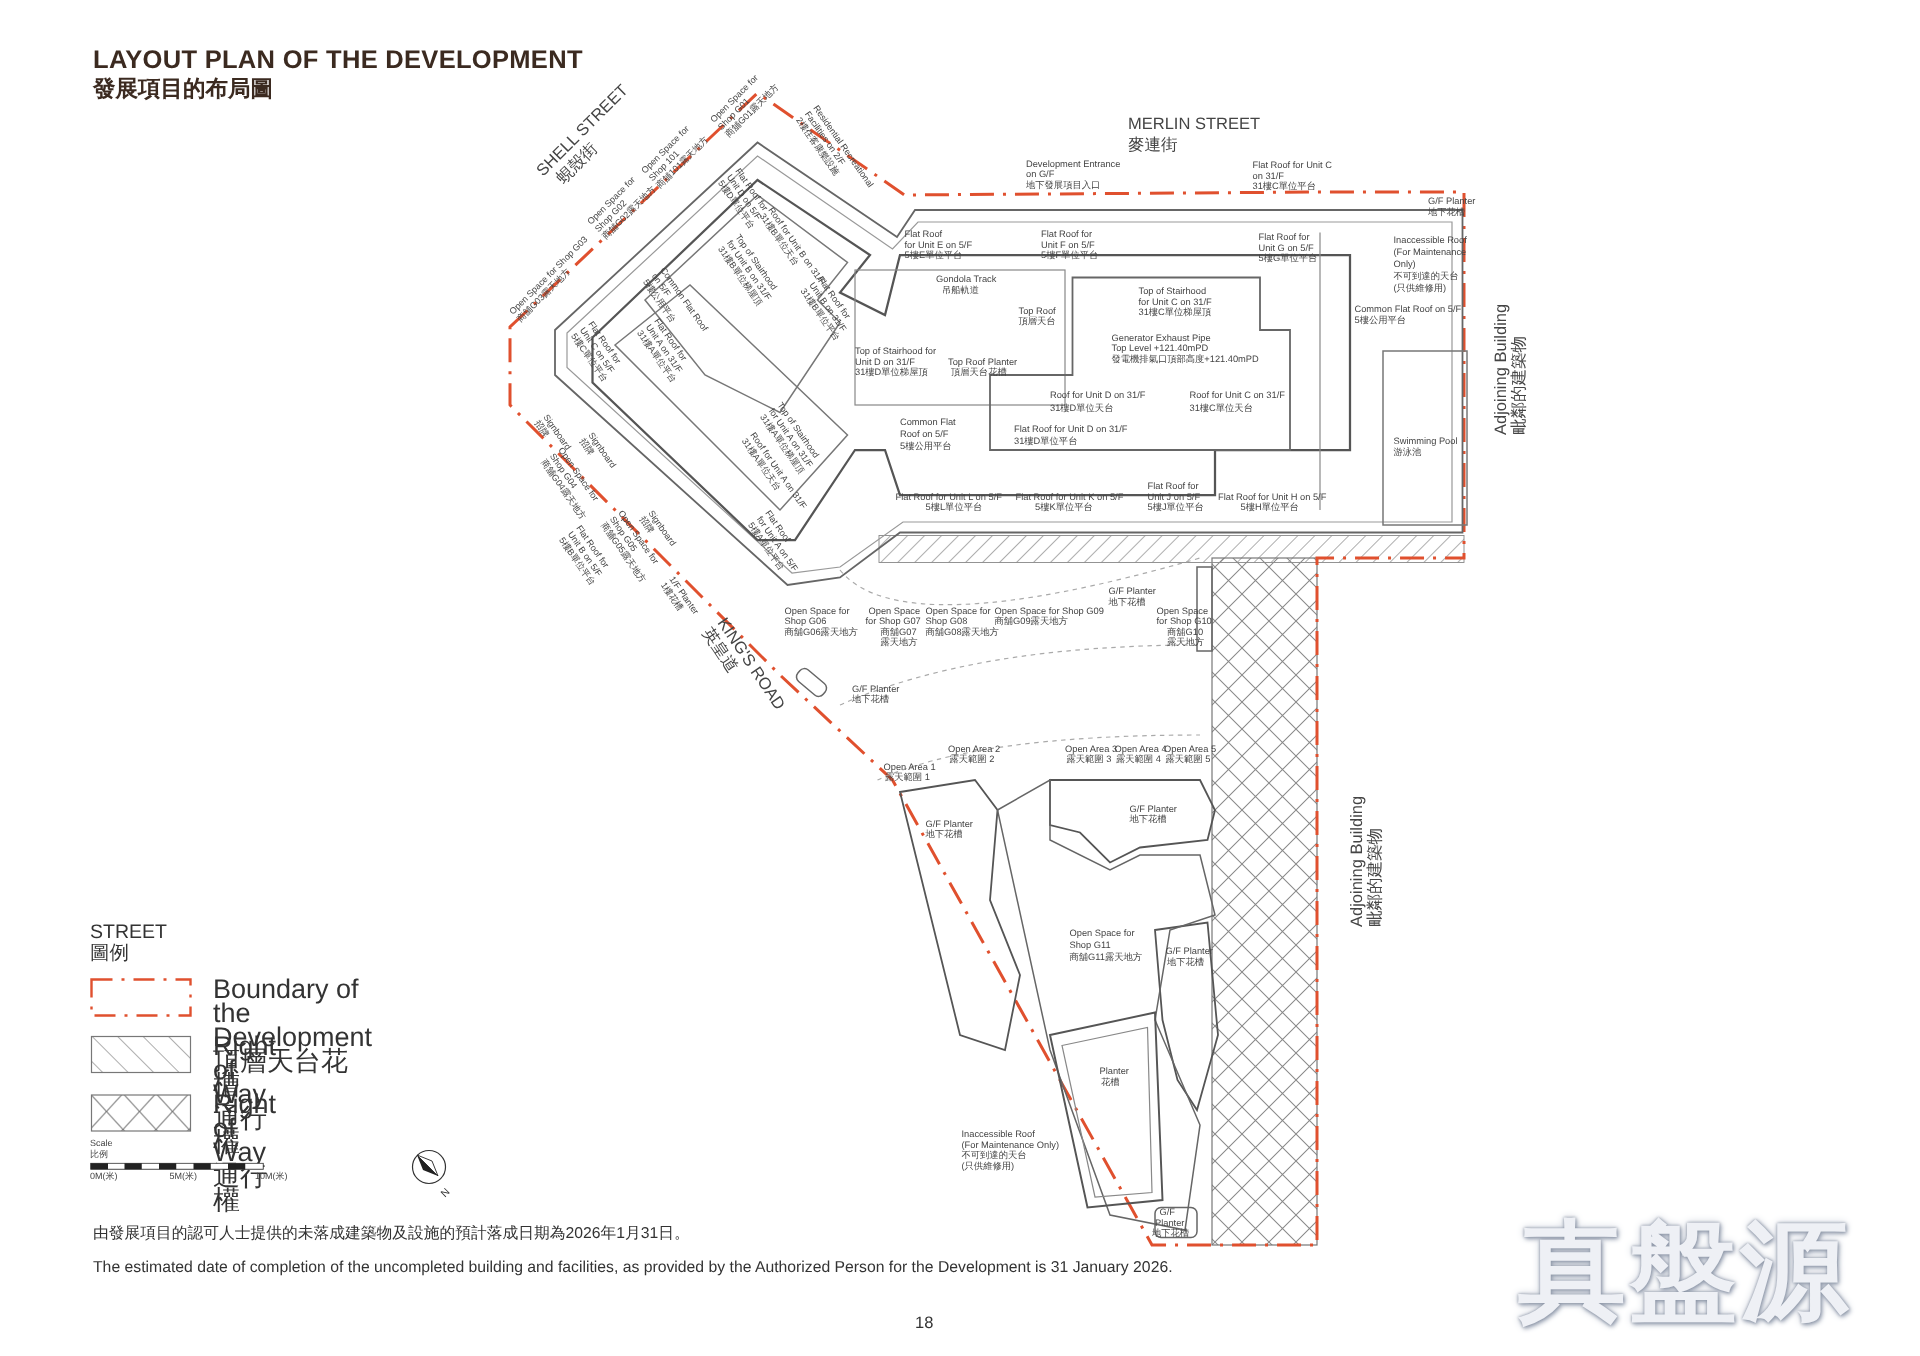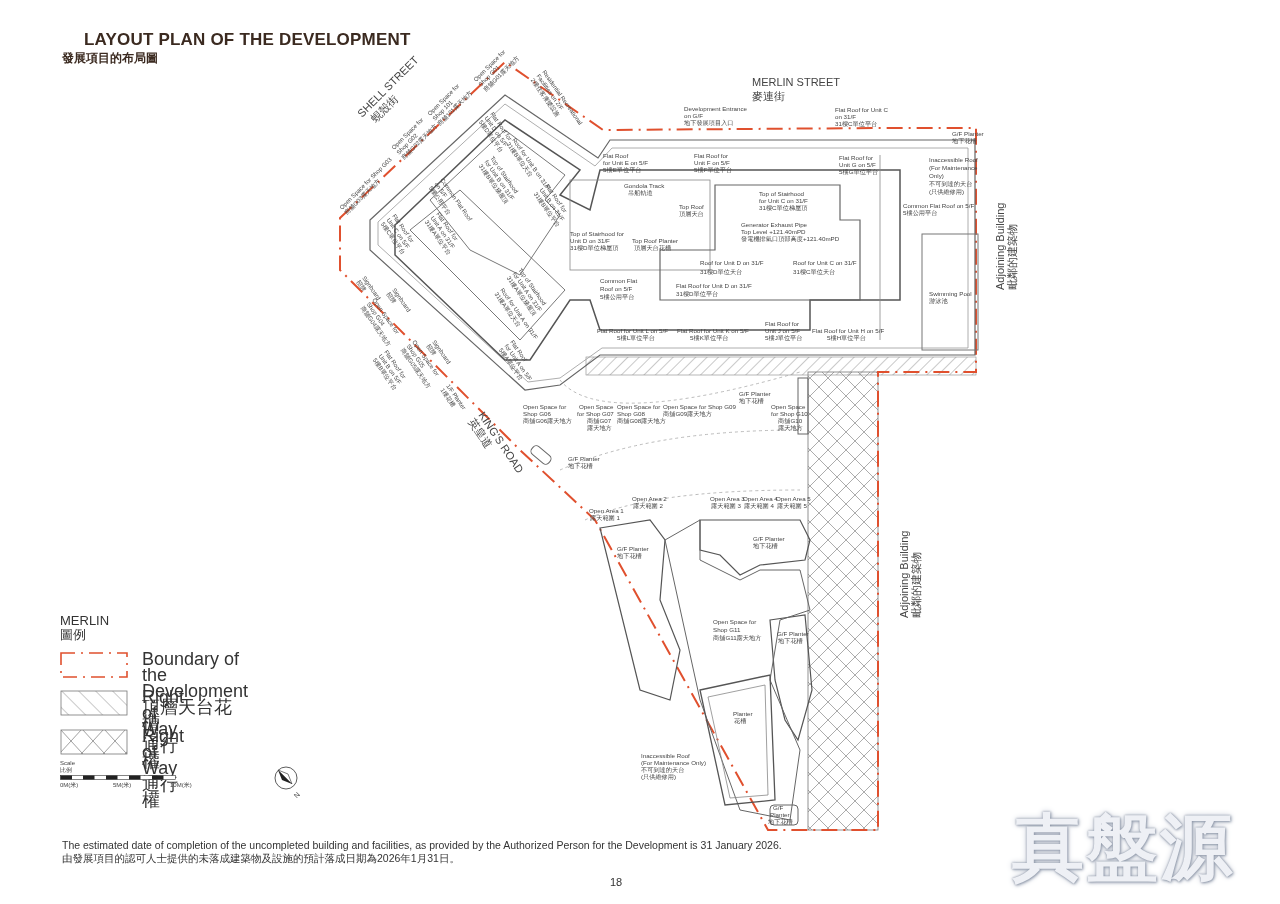--- a/index.html
+++ b/index.html
@@ -1,27 +1,27 @@
 <!DOCTYPE html>
 <html><head>
 <meta charset="utf-8">
 <style>
   html,body{margin:0;padding:0;background:#fff;}
   body{width:1280px;height:904px;position:relative;overflow:hidden;font-family:"Liberation Sans","DejaVu Sans",sans-serif;color:#333;}
-  .title-en{position:absolute;left:62px;top:30px;font-size:17px;font-weight:bold;color:#3b2a20;letter-spacing:0.2px;margin-left:22px;}
-  .title-zh{position:absolute;left:62px;top:50px;font-size:12px;font-weight:bold;color:#3b2a20;}
+  .title-en{position:absolute;left:62px;top:30px;font-size:17px;font-weight:bold;color:#3b2a20;letter-spacing:0.2px;}
+  .title-zh{position:absolute;left:62px;top:50px;font-size:15px;font-weight:bold;color:#3b2a20;}
   svg.plan{position:absolute;left:0;top:0;}
   .lbl{font-family:"Liberation Sans","DejaVu Sans",sans-serif;fill:#444;}
   .legend{position:absolute;left:60px;top:614px;width:300px;}
   .legend .lh{font-size:13px;color:#333;line-height:14px;}
   .leg-row{position:absolute;left:0;}
   .leg-sw{position:absolute;left:0;width:68px;height:26px;}
   .leg-txt{position:absolute;left:82px;font-size:18px;line-height:16px;color:#333;}
   .footer-en{position:absolute;left:62px;top:839px;font-size:10.5px;color:#333;text-align:right;}
-  .footer-zh{position:absolute;left:62px;top:852px;font-size:10.5px;color:#333;}
+  .footer-zh{position:absolute;left:62px;top:815px;font-size:10.5px;color:#333;}
   .page-no{position:absolute;left:610px;top:876px;font-size:11px;color:#333;}
   .watermark{position:absolute;left:1012px;top:800px;font-size:72px;font-weight:bold;color:#eef0f5;letter-spacing:2px;
      text-shadow:0 0 2px #8a93a3,1px 1px 3px #9aa3b3,0 0 6px #c8cdd8;font-family:Liberation Mono, monospace;}
   .scale{position:absolute;left:60px;top:760px;}
   .scale .t{font-size:6px;color:#444;line-height:7px;}
 </style>
 </head>
 <body>
 
 <div class="title-en">LAYOUT PLAN OF THE DEVELOPMENT</div>
@@ -384,21 +384,21 @@
         <text x="0" y="14">5樓B單位平台</text>
       </g>
     <g transform="translate(446,386) rotate(55)">
         <text x="0" y="0">1/F Planter</text>
         <text x="0" y="7">1樓花槽</text>
       </g>
   </g>
 </svg>
 
 <div class="legend">
-  <div class="lh">MERLIN</div>
+  <div class="lh">STREET</div>
   <div class="lh">圖例</div>
 
   <div class="leg-row" style="top:38px;">
     <svg class="leg-sw" viewBox="0 0 68 26">
       <rect x="1" y="1" width="66" height="24" fill="none" stroke="#e0502e" stroke-width="1.6" stroke-dasharray="14 6 2 6"></rect>
     </svg>
     <div class="leg-txt" style="top:-1px;">
       <div>Boundary of the Development</div>
       <div>頂層天台花槽</div>
     </div>

